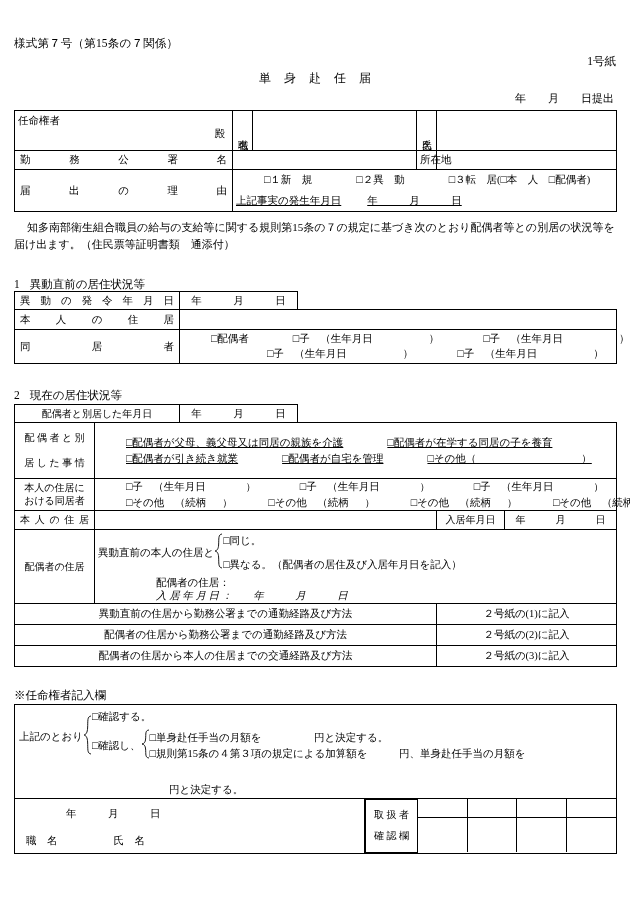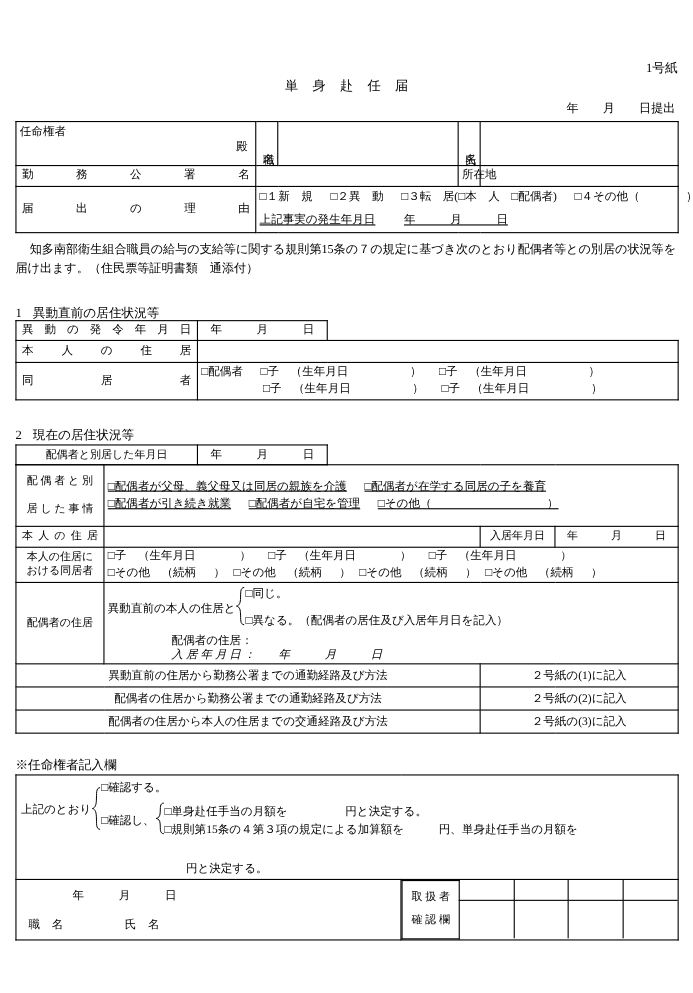--- a/index.html
+++ b/index.html
@@ -111,21 +111,21 @@
   .sec-head .num { margin-right: 10px; }
 
   .memo-head {
     position: absolute;
     left: 14px;
     top: 688px;
     font-size: 11.5px;
   }
 
   
-  .cb { font-size: 10.5px; }
+  .cb { font-size: 10.5px; margin-left: 28px; }
   .u-line { text-decoration: underline; }
   .sp1 { display:inline-block; width: 8px; }
   .sp2 { display:inline-block; width: 16px; }
   .sp3 { display:inline-block; width: 26px; }
   .sp4 { display:inline-block; width: 40px; }
   .sp5 { display:inline-block; width: 56px; }
 
   .date-cell {
     text-align: center;
     letter-spacing: 0;
@@ -141,20 +141,21 @@
   .stack > div { line-height: 1.5; white-space: nowrap; }
 
   .nowrap { white-space: nowrap; }
   .center { text-align: center; }
 </style>
 </head>
 <body>
 
 <div class="page">
 
+  <div class="doc-head">様式第７号（第15条の７関係）</div>
   <div class="sheet-no">1号紙</div>
   <div class="doc-title">単 身 赴 任 届</div>
   <div class="submit-date">年　　月　　日提出</div>
 
   <table class="frm" style="left:14px; top:110px; width:602px;">
     <colgroup>
       <col style="width:218px">
         <col style="width:20px">
         <col style="width:164px">
       <col style="width:20px">
@@ -281,44 +282,44 @@
         <td colspan="3" style="vertical-align:middle;text-decoration:underline;">
           <div class="nowrap">
             <span class="cb">□配偶者が父母、義父母又は同居の親族を介護</span><span class="sp2"></span><span class="cb">□配偶者が在学する同居の子を養育</span>
           </div>
           <div class="nowrap" style="margin-top:3px;">
             <span class="cb">□配偶者が引き続き就業</span><span class="sp2"></span><span class="cb">□配偶者が自宅を管理</span><span class="sp2"></span><span class="cb">□その他（　　　　　　　　　　）</span>
           </div>
         </td>
       </tr>
 
-      <tr style="height:19px">
-        <td class="lbl">
-          <span class="spread" style="font-size:10px;">本 人 の 住 居</span>
-        </td>
-        <td></td>
-        <td class="lbl" style="white-space:nowrap;">
-          <span style="font-size:10px;">入居年月日</span>
-        </td>
-        <td class="date-cell" style="font-size:10px;">年　　　月　　　日</td>
-      </tr>
-
       <tr style="height:32px">
         <td class="lbl" style="white-space:nowrap;">
           <div style="font-size:10px;">本人の住居に</div>
           <div style="font-size:10px;">おける同居者</div>
         </td>
         <td colspan="3" style="vertical-align:middle;">
           <div class="nowrap" style="font-size:10px;">
             <span class="cb">□子　（生年月日</span><span class="sp4"></span><span>）</span><span class="sp2"></span><span class="cb">□子　（生年月日</span><span class="sp4"></span><span>）</span><span class="sp2"></span><span class="cb">□子　（生年月日</span><span class="sp4"></span><span>）</span>
           </div>
           <div class="nowrap" style="margin-top:2px; font-size:10px;">
             <span class="cb">□その他　（続柄</span><span class="sp2"></span><span>）</span><span class="sp1"></span><span class="cb">□その他　（続柄</span><span class="sp2"></span><span>）</span><span class="sp1"></span><span class="cb">□その他　（続柄</span><span class="sp2"></span><span>）</span><span class="sp1"></span><span class="cb">□その他　（続柄</span><span class="sp2"></span><span>）</span>
           </div>
         </td>
+      </tr>
+
+      <tr style="height:19px">
+        <td class="lbl">
+          <span class="spread" style="font-size:10px;">本 人 の 住 居</span>
+        </td>
+        <td></td>
+        <td class="lbl" style="white-space:nowrap;">
+          <span style="font-size:10px;">入居年月日</span>
+        </td>
+        <td class="date-cell" style="font-size:10px;">年　　　月　　　日</td>
       </tr>
 
       <tr style="height:66px">
         <td class="lbl" style="white-space:nowrap;">
           <span style="font-size:10px;">配偶者の住居</span>
         </td>
         <td colspan="3" style="vertical-align:top; padding-top:3px;">
           <div class="rowflex">
             <span class="nowrap">異動直前の本人の住居と</span>
             <span class="brace">

